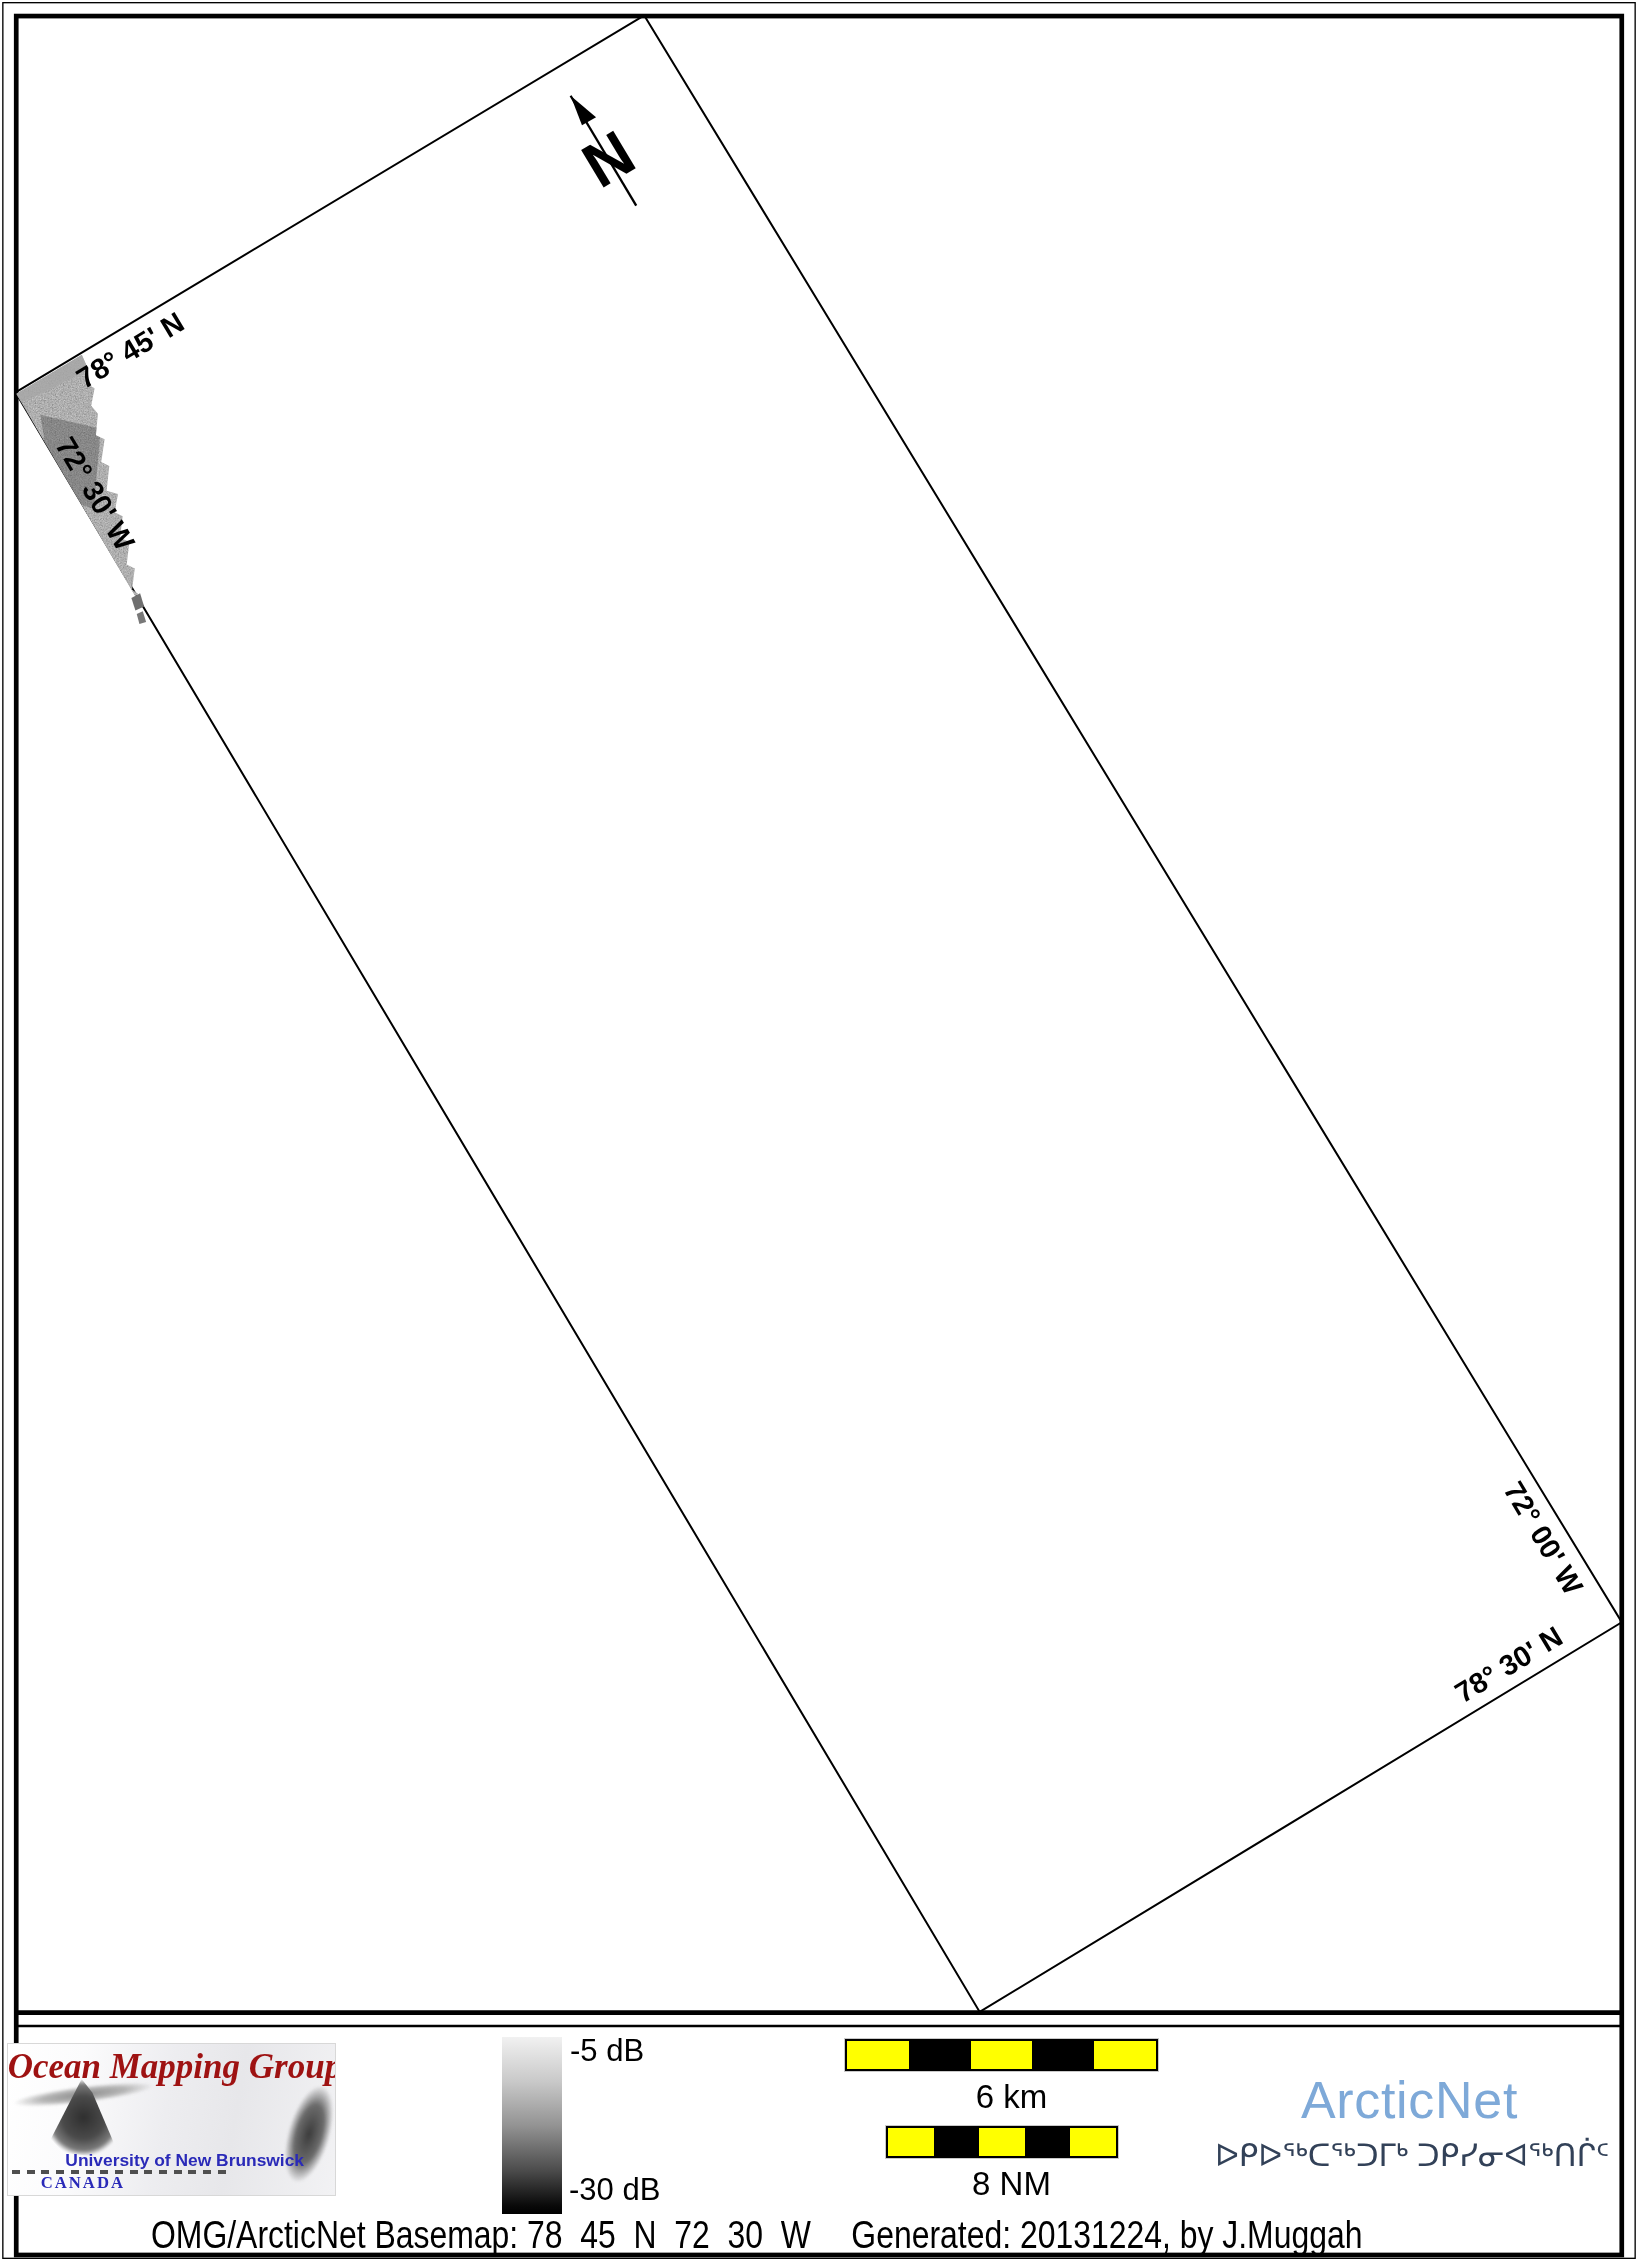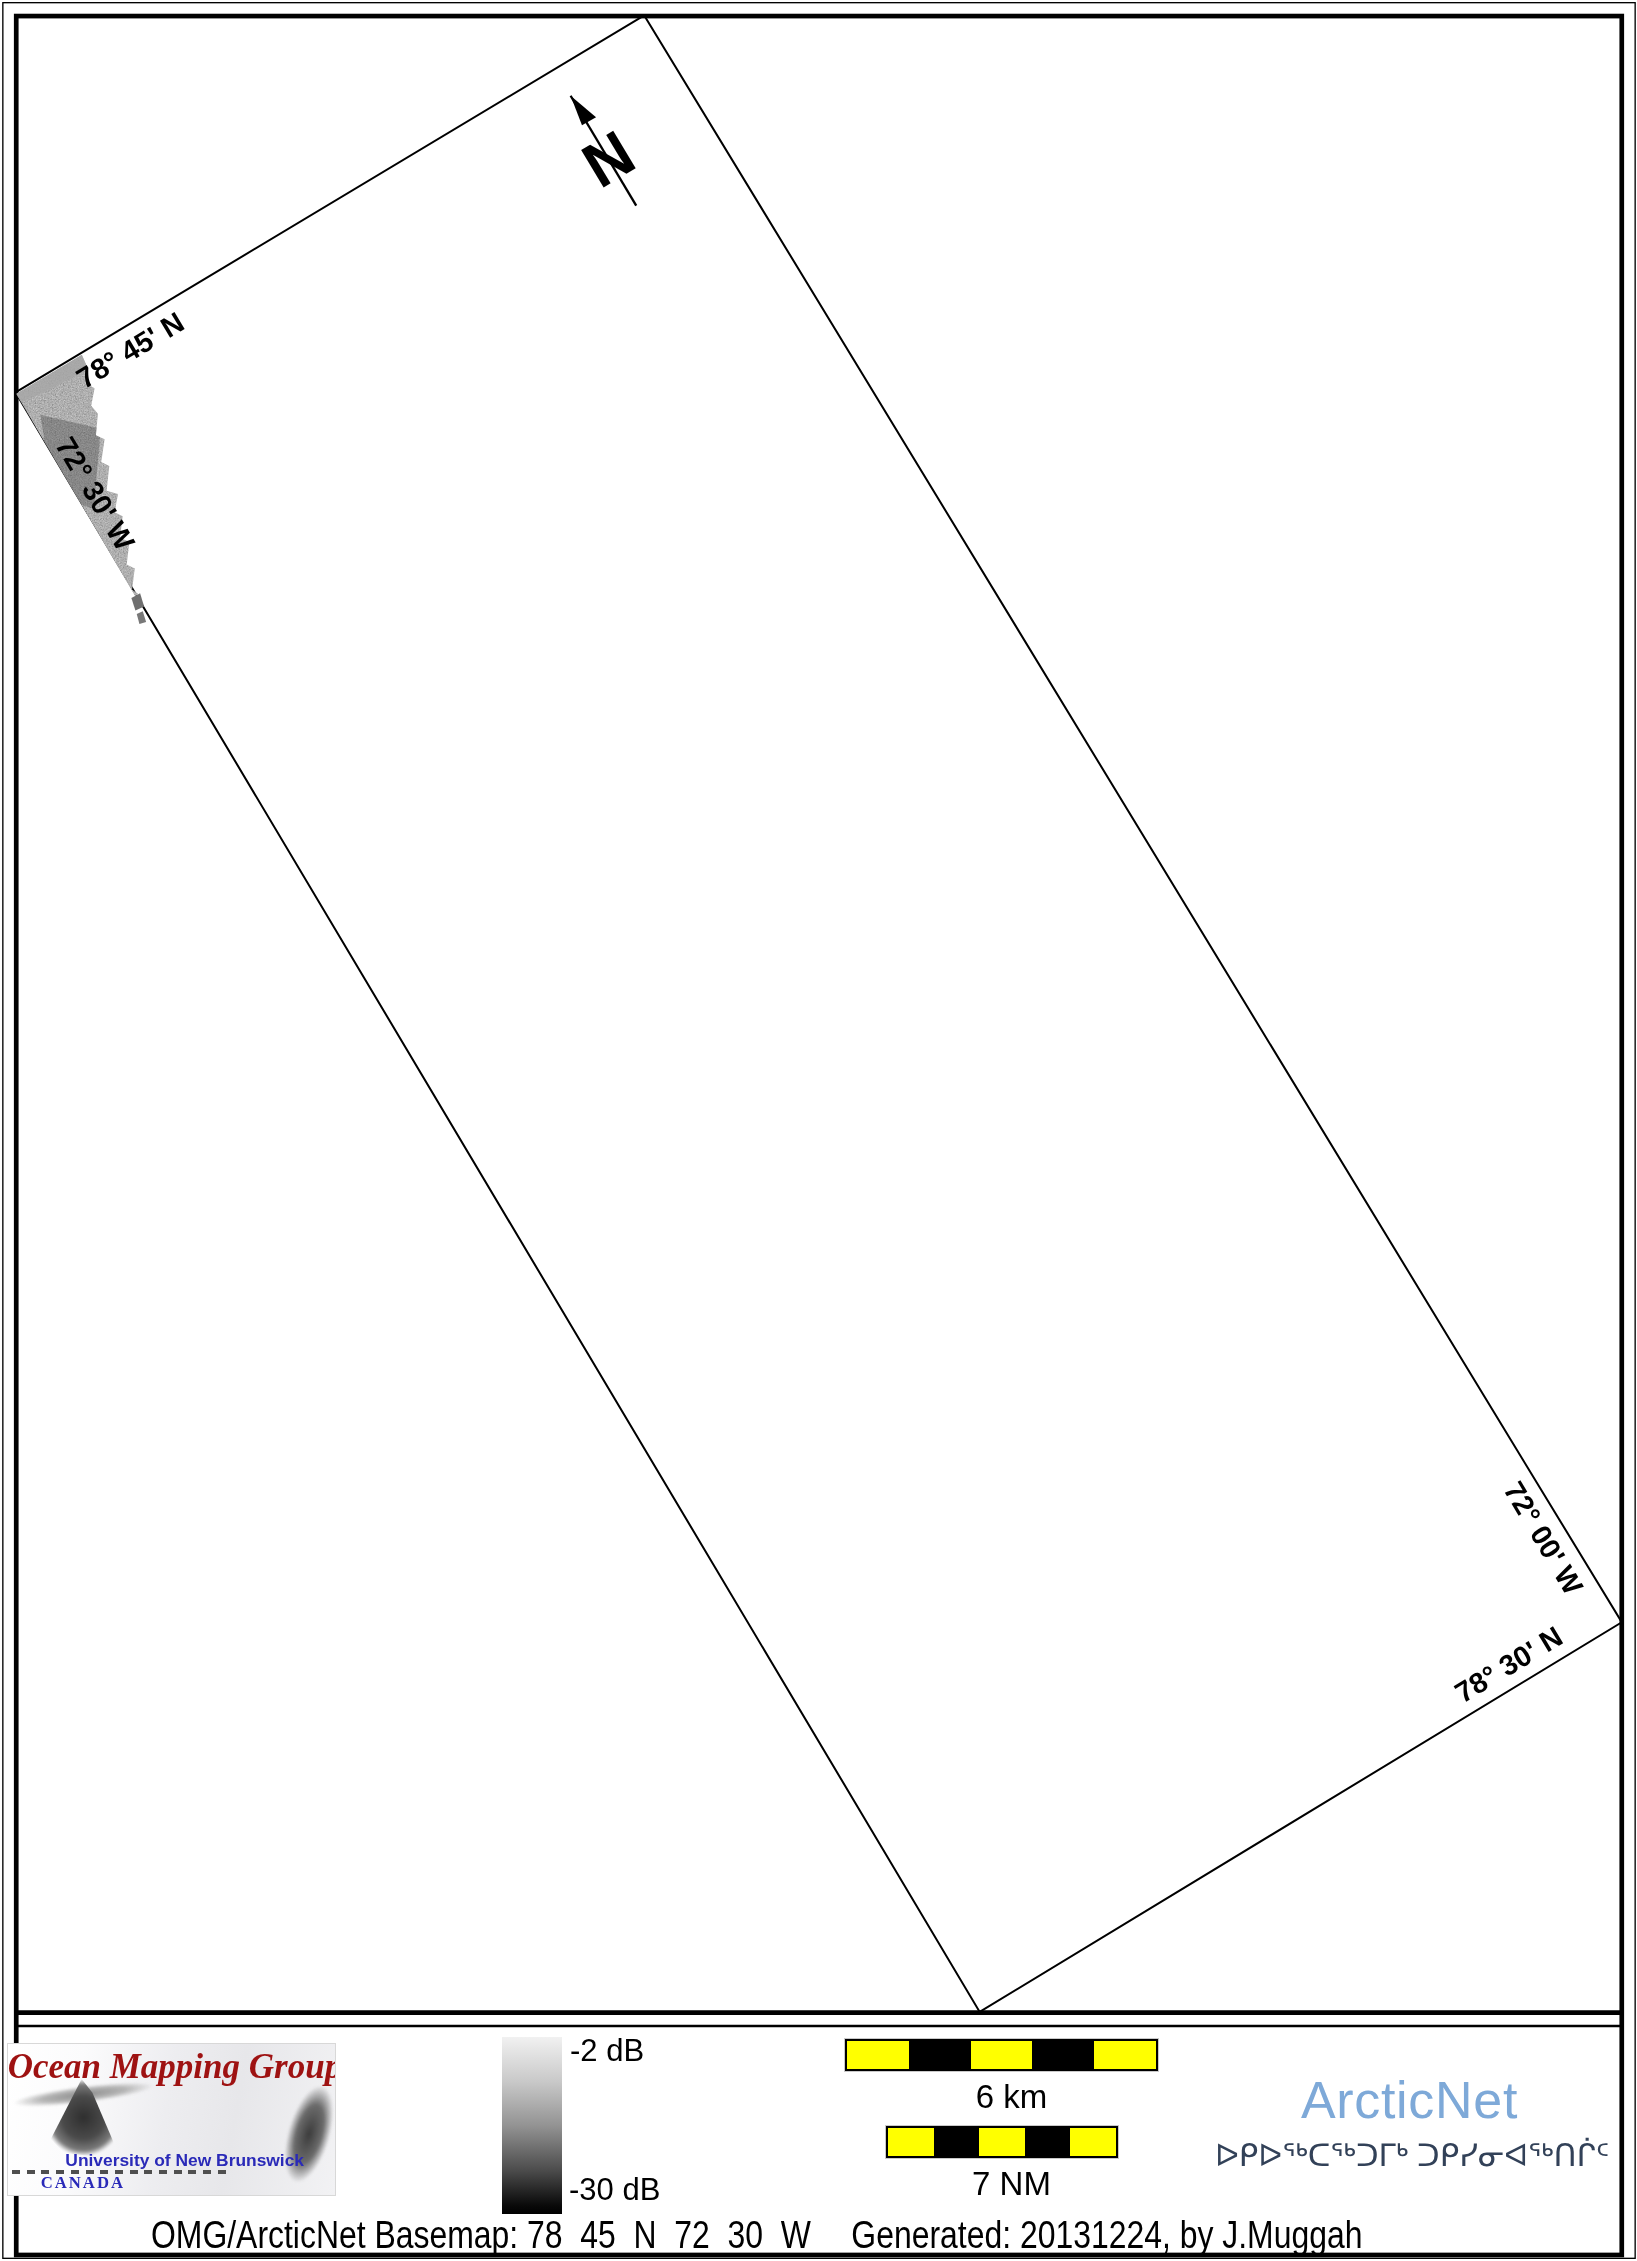--- a/index.html
+++ b/index.html
@@ -114,40 +114,40 @@
     <div id="omg-rotor"></div>
     <div id="omg-fan"></div>
     <div id="omg-track"></div>
     <div id="omg-fish"></div>
     <div id="omg-title">Ocean Mapping Group</div>
     <div id="omg-univ">University of New Brunswick</div>
     <div id="omg-country">CANADA</div>
   </div>
 
   <div id="colorbar" class="abs"></div>
-  <div id="cb-top" class="abs cb-label">-2 dB</div>
+  <div id="cb-top" class="abs cb-label">-5 dB</div>
   <div id="cb-bottom" class="abs cb-label">-30 dB</div>
 
   <div id="bar-km" class="abs scalebar">
     <div class="seg"></div>
     <div class="seg"></div>
     <div class="seg"></div>
     <div class="seg"></div>
     <div class="seg"></div>
   </div>
   <div id="bar-km-label" class="abs bar-label">6 km</div>
 
   <div id="bar-nm" class="abs scalebar">
     <div class="seg"></div>
     <div class="seg"></div>
     <div class="seg"></div>
     <div class="seg"></div>
     <div class="seg"></div>
   </div>
-  <div id="bar-nm-label" class="abs bar-label">7 NM</div>
+  <div id="bar-nm-label" class="abs bar-label">8 NM</div>
 
   <div id="arcticnet-name" class="abs">ArcticNet</div>
   <div id="arcticnet-inuktitut" class="abs">ᐅᑭᐅᖅᑕᖅᑐᒥᒃ ᑐᑭᓯᓂᐊᖅᑎᒌᑦ</div>
 
   <div id="footer" class="abs">
     <span>OMG/ArcticNet Basemap: 78_45_N_72_30_W</span>
     <span>Generated: 20131224, by J.Muggah</span>
   </div>
 
 </div>

